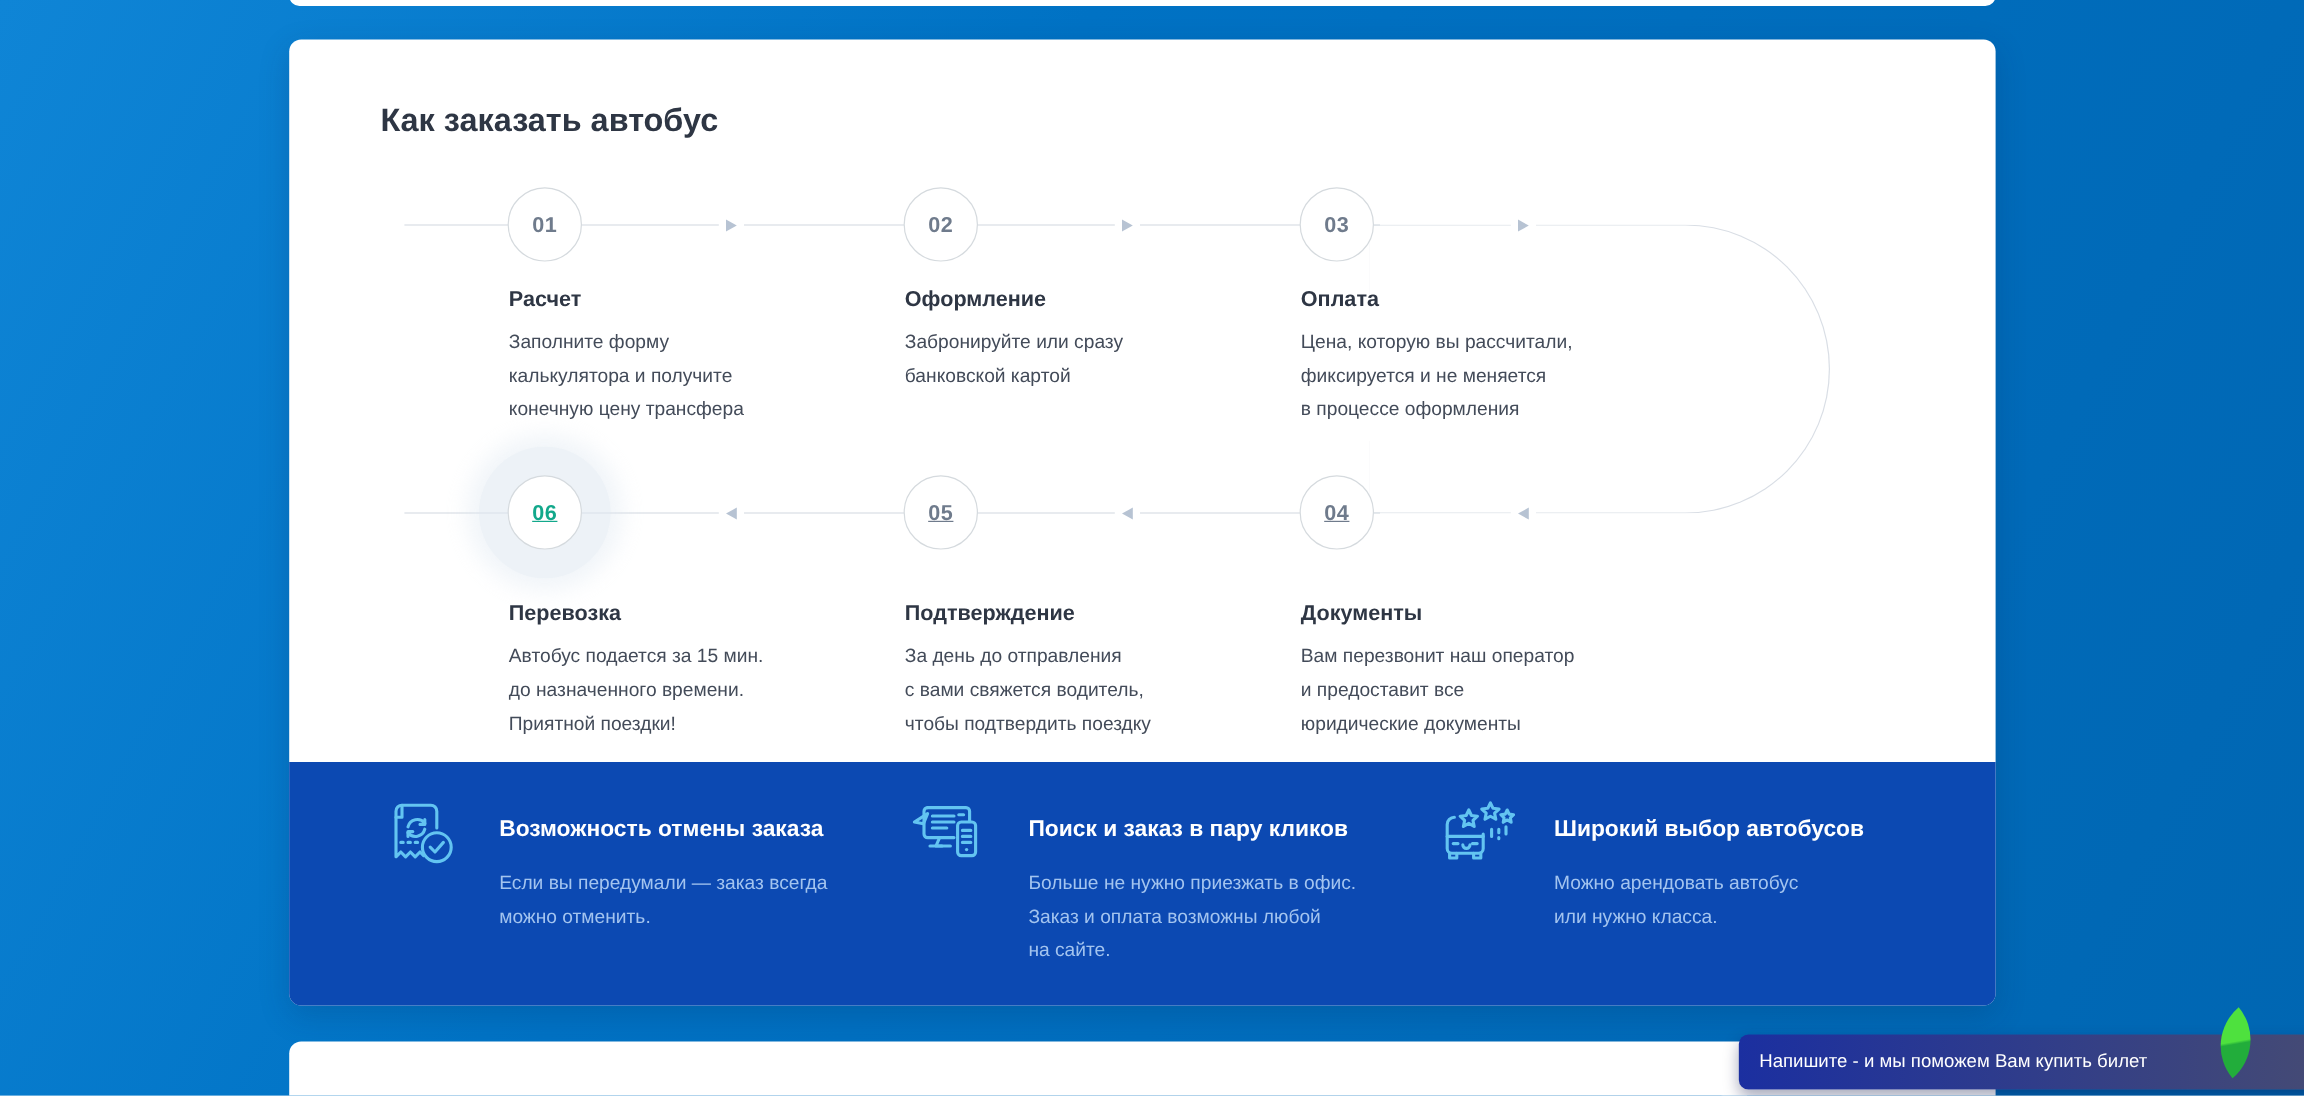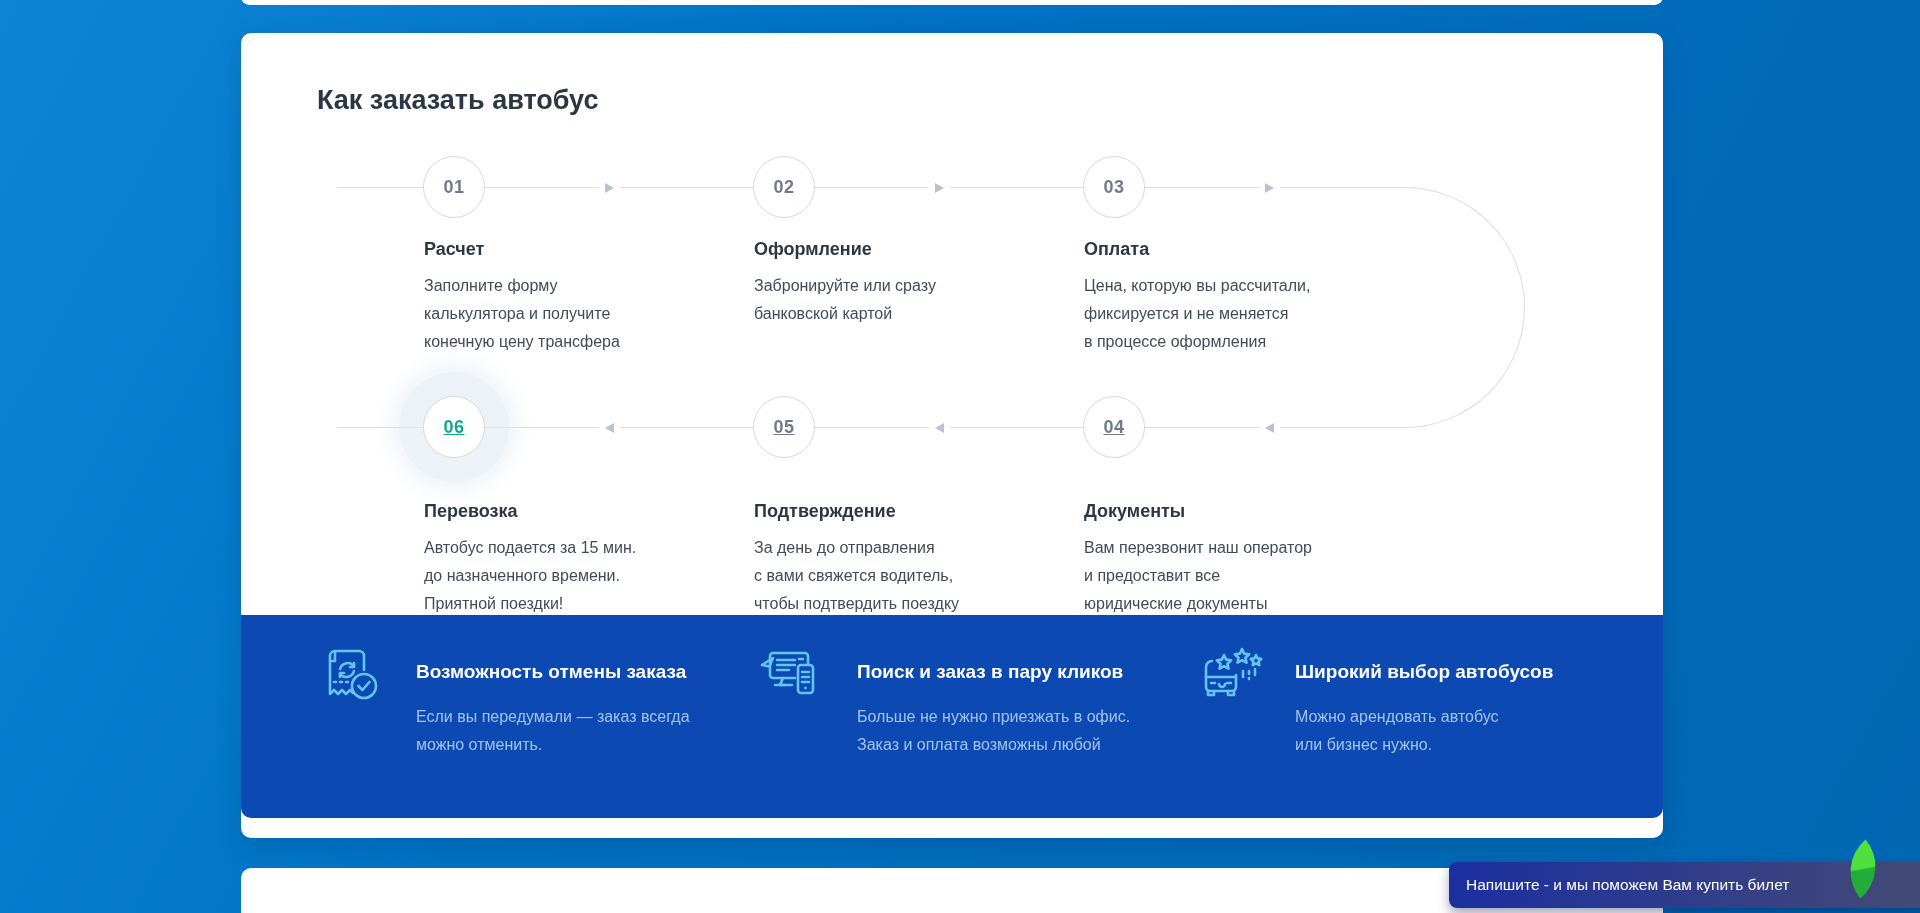--- a/index.html
+++ b/index.html
@@ -69,21 +69,21 @@
 
   
   .step{position:absolute;width:310px;}
   .srow1{top:203px;} .srow2{top:465px;}
   .sx1{left:183px;} .sx2{left:513px;} .sx3{left:843px;}
   .step-title{font-size:18px;line-height:26px;font-weight:bold;color:var(--title-color);margin-bottom:10px;}
   .step-line{font-size:16px;line-height:28px;color:var(--body-color);}
 
   
   .band{
-    position:absolute;left:0;top:582px;width:1422px;height:203px;
+    position:absolute;left:0;top:602px;width:1422px;height:203px;
     background:var(--band-bg);border-radius:0 0 10px 10px;
   }
   .feat-icon{position:absolute;top:26px;width:66px;height:66px;}
   .fi1{left:77px;} .fi2{left:516px;} .fi3{left:958px;}
   .feat-text{position:absolute;top:44px;width:330px;}
   .ft1{left:175px;} .ft2{left:616px;} .ft3{left:1054px;}
   .feat-title{font-size:19px;line-height:26px;font-weight:bold;color:#ffffff;margin-bottom:18px;}
   .feat-line{font-size:16px;line-height:28px;color:var(--band-text);}
 
   
@@ -215,39 +215,40 @@
         <rect class="st fillband" x="41" y="24" width="15" height="28" rx="3"></rect>
         <path class="st" d="M45,31 h7 M45,36 h7 M45,41 h7"></path>
         <circle cx="48.5" cy="47" r="1.4" fill="#63c4f1"></circle>
         <path class="st" d="M5,24 l11,-7 l-3.5,8.5 z"></path>
       </svg>
     </div>
     <div class="feat-text ft2">
       <div class="feat-title">Поиск и заказ в пару кликов</div>
       <div class="feat-line">Больше не нужно приезжать в офис.</div>
       <div class="feat-line">Заказ и оплата возможны любой</div>
+      <div class="feat-line">на сайте.</div>
     </div>
 
     <div class="feat-icon fi3">
       <svg width="66" height="66" viewBox="0 0 66 66">
         <path class="st" d="M13,20 a6,6 0 0 0 -6,6 v20 a4,4 0 0 0 4,4 h22 a4,4 0 0 0 4,-4 v-12"></path>
         <path class="st" d="M7,36 h30"></path>
         <path class="st" d="M9,50 v4 h6 v-4 M29,50 v4 h6 v-4"></path>
         <path class="st" d="M12,42 h4 M28,42 h4"></path>
         <path class="st" d="M20,43 a3,3 0 0 0 6,0"></path>
         <path class="st" d="M25,14 l2.2,4.6 5,.6 -3.7,3.5 1,5 -4.5,-2.5 -4.5,2.5 1,-5 -3.7,-3.5 5,-.6 z"></path>
         <path class="st" d="M43,8 l2.2,4.6 5,.6 -3.7,3.5 1,5 -4.5,-2.5 -4.5,2.5 1,-5 -3.7,-3.5 5,-.6 z"></path>
         <path class="st" d="M57,14 l1.6,3.4 3.7,.5 -2.7,2.6 .7,3.7 -3.3,-1.9 -3.3,1.9 .7,-3.7 -2.7,-2.6 3.7,-.5 z"></path>
         <path class="st" d="M44,30 v6 M50,30 v3 M50,37 v1 M56,28 v6"></path>
       </svg>
     </div>
     <div class="feat-text ft3">
       <div class="feat-title">Широкий выбор автобусов</div>
       <div class="feat-line">Можно арендовать автобус</div>
-      <div class="feat-line">или бизнес нужно.</div>
+      <div class="feat-line">или нужно класса.</div>
     </div>
   </div>
 </div>
 
 <div class="abs bottom-card"></div>
 
 <div class="abs chat-sliver"></div>
 <div class="abs chat-banner">
   <span>Напишите - и мы поможем Вам купить билет</span>
 </div>

